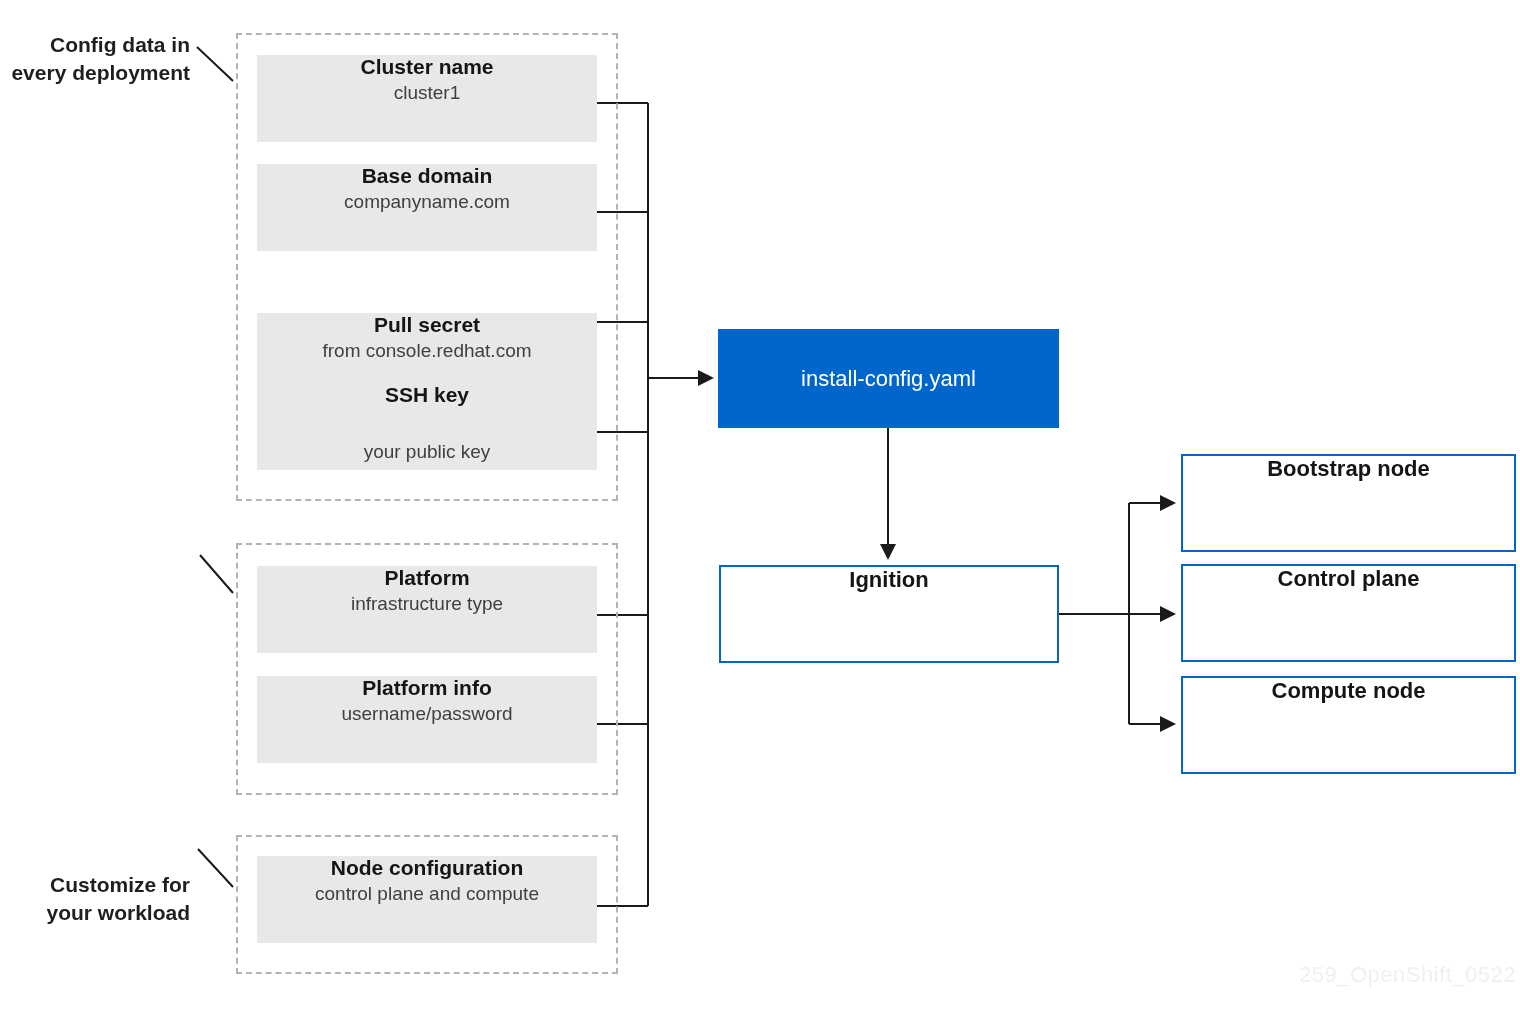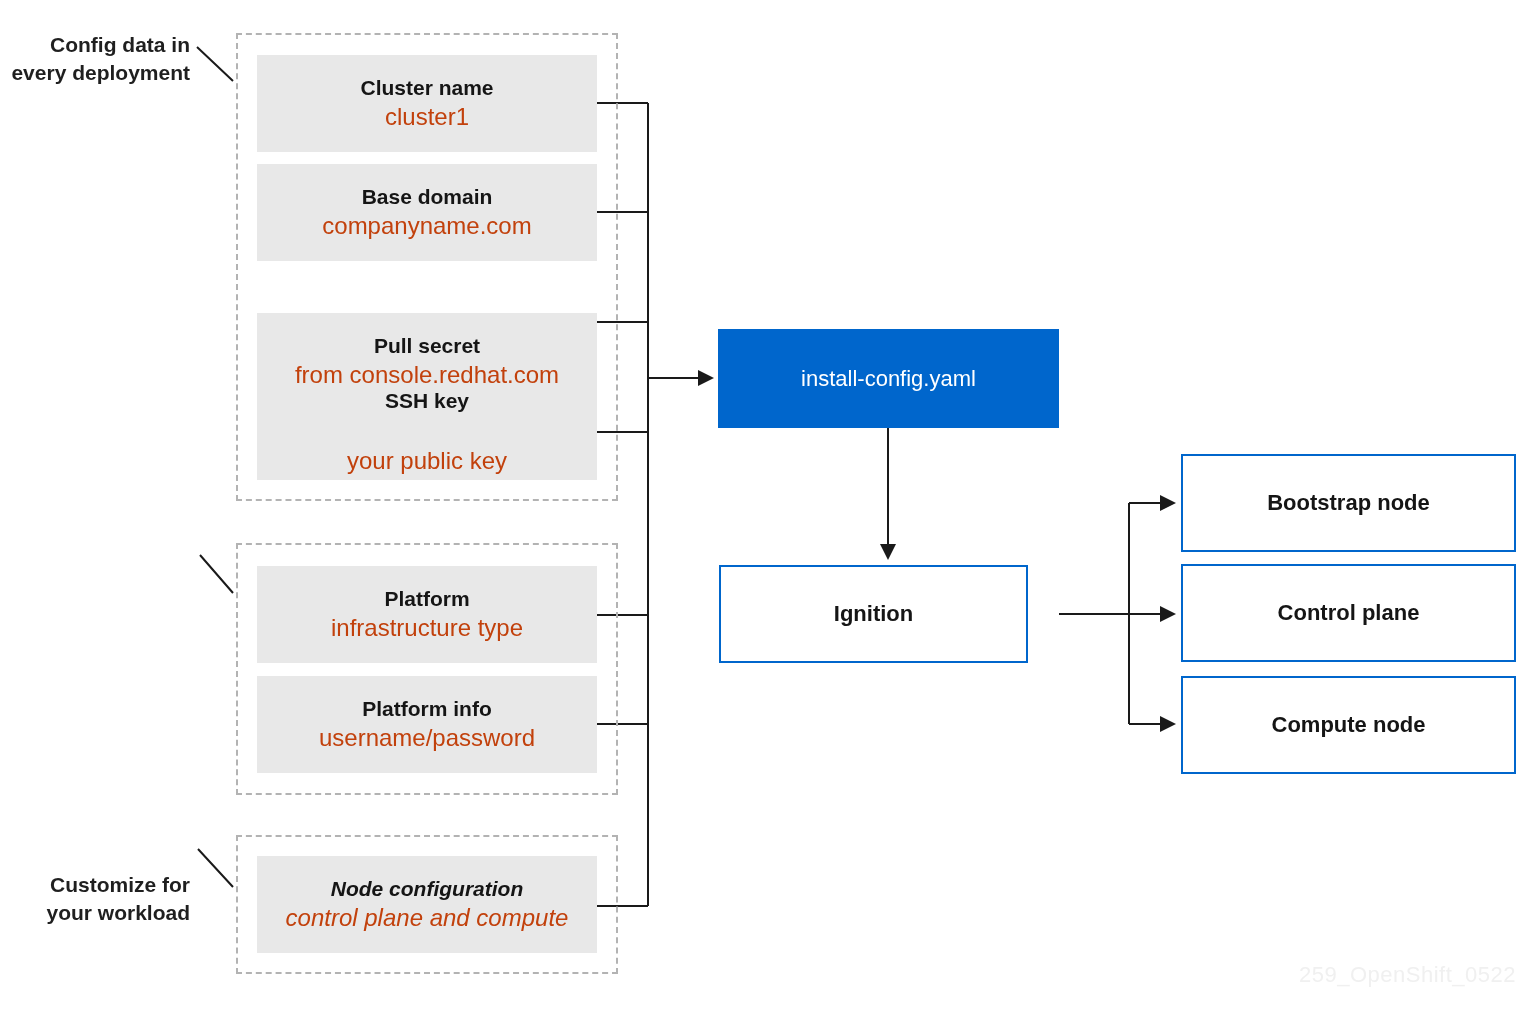--- a/index.html
+++ b/index.html
@@ -16,29 +16,29 @@
   .dash-group{
     position:absolute;
     border:2px dashed #b3b3b3;
     background:transparent;
     box-sizing:border-box;
     z-index:2;
   }
   
   .gray-box{
     position:absolute;
-    left:257px;width:340px;height:97px;
+    left:257px;width:340px;height:87px;
     background:#e8e8e8;
-    display:flex;flex-direction:column;justify-content:center;align-items:center;
+    display:flex;flex-direction:column;align-items:center;
     text-align:center;gap:5px;
     z-index:3;
     box-sizing:border-box;
   }
   .box-title{font-size:21px;font-weight:700;color:#151515;line-height:1.1;}
-  .box-sub{font-size:24px;font-weight:400;color:#c2410c;line-height:1.1;}
+  .box-sub{font-size:19px;font-weight:400;color:#404040;line-height:1.1;}
 
   
   .side-label{
     position:absolute;left:0;width:190px;
     text-align:right;
     font-size:21px;font-weight:700;color:#1f1f1f;line-height:28px;
     z-index:3;
   }
 
   
@@ -46,26 +46,26 @@
     position:absolute;
     left:718px;top:329px;width:341px;height:99px;
     display:flex;align-items:center;justify-content:center;
     color:#ffffff;font-size:22px;font-weight:400;
     z-index:3;
   }
   
   .outline-box{
     position:absolute;
     background:#ffffff;
-    display:flex;align-items:center;justify-content:center;
+    display:flex;justify-content:center;
     font-size:22px;font-weight:600;color:#151515;
     box-sizing:border-box;
     z-index:3;
   }
-  .ignition-box{left:719px;top:565px;width:309px;height:98px;}
+  .ignition-box{left:719px;top:565px;width:340px;height:98px;}
   .node-box{left:1181px;width:335px;height:98px;}
 
   .watermark{
     position:absolute;right:4px;bottom:24px;
     font-size:22px;font-weight:400;color:#f0f0f0;
     letter-spacing:0.5px;
     z-index:2;
   }
 </style>
 </head>
@@ -127,21 +127,21 @@
 
   <div class="gray-box" style="top:566px;">
     <div class="box-title">Platform</div>
     <div class="box-sub">infrastructure type</div>
   </div>
   <div class="gray-box" style="top:676px;">
     <div class="box-title">Platform info</div>
     <div class="box-sub">username/password</div>
   </div>
 
-  <div class="gray-box" style="top:856px;font-style:italic;">
+  <div class="gray-box" style="top:856px;">
     <div class="box-title">Node configuration</div>
     <div class="box-sub">control plane and compute</div>
   </div>
 
   <div class="blue-box" style="background:#0066cc;">
     <span>install-config.yaml</span>
   </div>
 
   <div class="outline-box ignition-box" style="border:2px solid #0066cc;">
     <span>Ignition</span>

